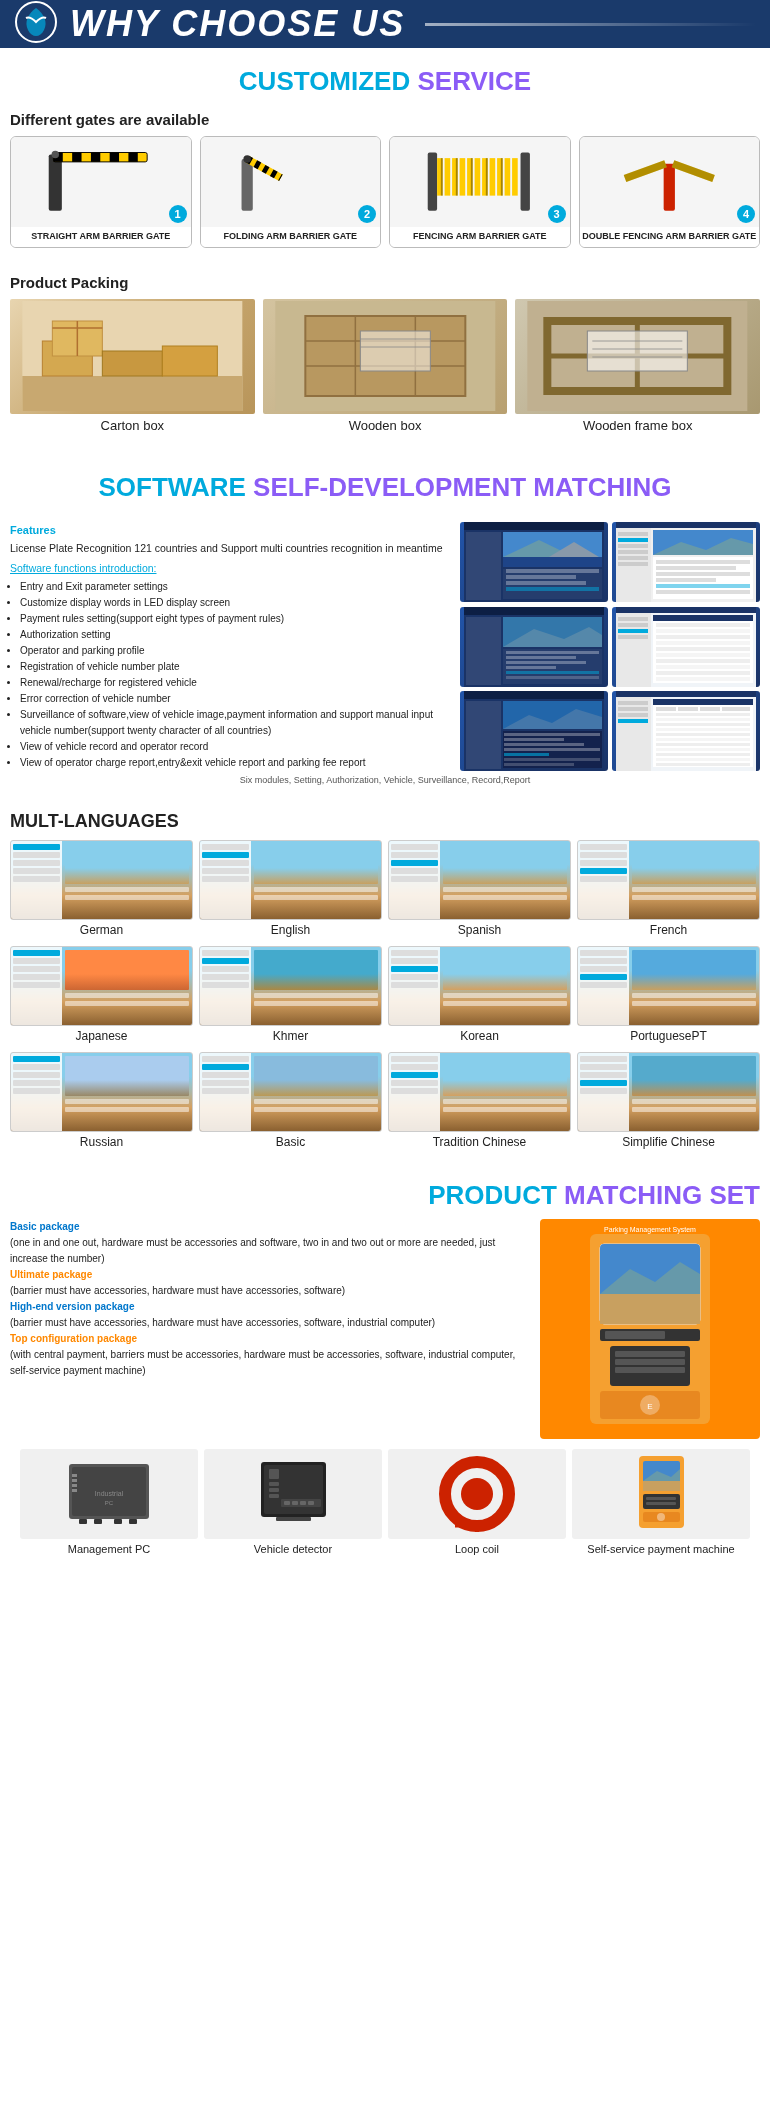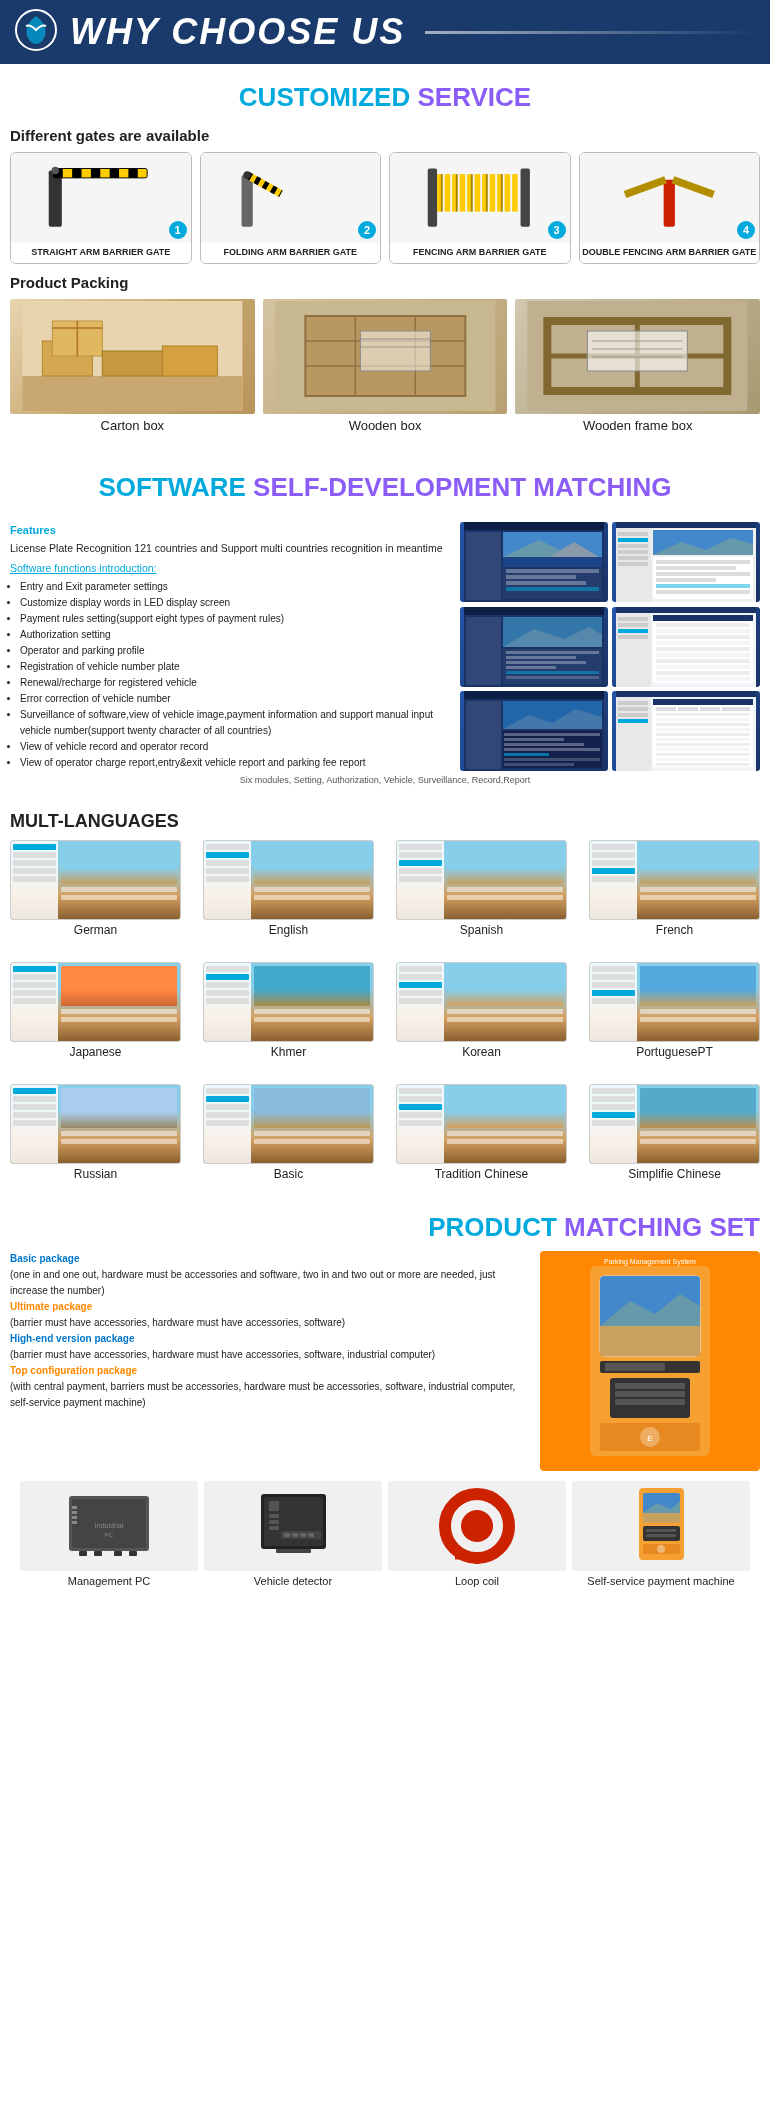--- a/index.html
+++ b/index.html
@@ -1,19 +1,19 @@
 <!DOCTYPE html>
 <html><head>
   <meta charset="utf-8">
   <style>
     * { margin: 0; padding: 0; box-sizing: border-box; }
     body { width: 770px; font-family: Arial, sans-serif; background: #fff; overflow-x: hidden; }
 
     
-    .header { background: #1a3a6b; display: flex; align-items: center; padding: 8px 14px; gap: 12px; }
+    .header { background: #1a3a6b; display: flex; align-items: center; padding: 0 14px; gap: 12px; }
     .header-logo { width: 44px; height: 44px; }
     .header-title { font-size: 36px; font-weight: 900; color: #fff; letter-spacing: 2px; font-style: italic; }
 
     
     .section-title { text-align: center; padding: 18px 0 8px; font-size: 26px; font-weight: 700; }
     .section-title .highlight { color: #00aadd; }
     .section-title .normal { color: #8b5cf6; }
 
     
     .service-section { padding: 0 10px 16px; }
@@ -47,21 +47,21 @@
     .software-text ul { padding-left: 10px; }
     .software-text ul li { list-style: disc; font-size: 10px; line-height: 1.6; }
     .software-screenshots { width: 300px; display: grid; grid-template-columns: 1fr 1fr; gap: 4px; }
     .screenshot-img { background: linear-gradient(135deg, #2255aa 0%, #1a3366 100%); border-radius: 3px; overflow: hidden; display: flex; align-items: center; justify-content: center; }
     .screenshot-img.tall { grid-column: span 1; height: 80px; }
     .sw-caption { text-align: center; font-size: 9px; color: #555; padding: 4px 0 8px; }
 
     
     .lang-section { padding: 10px 10px 0; }
     .lang-title { font-size: 18px; font-weight: 700; color: #222; padding: 8px 0 8px; }
-    .lang-grid { display: grid; grid-template-columns: repeat(4, 1fr); gap: 22px; }
+    .lang-grid { display: grid; grid-template-columns: repeat(4, 1fr); gap: 6px; }
     .lang-item { text-align: center; }
     .lang-screen { width: 100%; height: 80px; background: linear-gradient(180deg, #87CEEB 30%, #d4a060 70%, #8a6030 100%); border-radius: 3px; border: 1px solid #ccc; position: relative; overflow: hidden; display: flex; align-items: flex-start; justify-content: flex-start; }
     .lang-sidebar { width: 28%; height: 100%; background: rgba(255,255,255,0.85); display: flex; flex-direction: column; gap: 2px; padding: 3px 2px; }
     .lang-sidebar-item { height: 6px; background: #ddd; border-radius: 1px; }
     .lang-sidebar-item.active { background: #00aadd; }
     .lang-main { flex: 1; padding: 3px; }
     .lang-main-img { width: 100%; height: 40px; background: linear-gradient(180deg, #87CEEB 60%, #c8a060 100%); border-radius: 1px; }
     .lang-main-row { height: 5px; background: rgba(255,255,255,0.5); margin-top: 3px; border-radius: 1px; }
     .lang-label { font-size: 12px; color: #222; padding: 3px 0; }
 
@@ -186,21 +186,21 @@
             <rect x="64" y="16" width="46" height="8" fill="#ffcc00" transform="rotate(20,64,20)"></rect>
             <rect x="64" y="16" width="46" height="8" fill="#000" opacity="0.3" transform="rotate(20,64,20)" style="stroke-dasharray:5,5"></rect>
           </g>
         </svg>
         <div class="gate-num">4</div>
       </div>
       <div class="gate-label">DOUBLE FENCING ARM BARRIER GATE</div>
     </div>
   </div>
 
-  <div class="sub-title" style="margin-top:4px;">Product Packing</div>
+  <div class="sub-title" style="margin-top:20px;">Product Packing</div>
   <div class="packing-grid">
     <div class="packing-item">
       <div class="packing-img box-carton">
         <svg width="100%" height="110" viewBox="0 0 220 110" preserveAspectRatio="xMidYMid meet">
 
           <rect width="220" height="110" fill="#e8d5b0"></rect>
           <rect x="0" y="75" width="220" height="35" fill="#c8a870"></rect>
 
           <rect x="20" y="40" width="50" height="35" fill="#d4a850" stroke="#b88030" stroke-width="1"></rect>
           <rect x="30" y="20" width="50" height="35" fill="#e0b860" stroke="#c09040" stroke-width="1"></rect>

